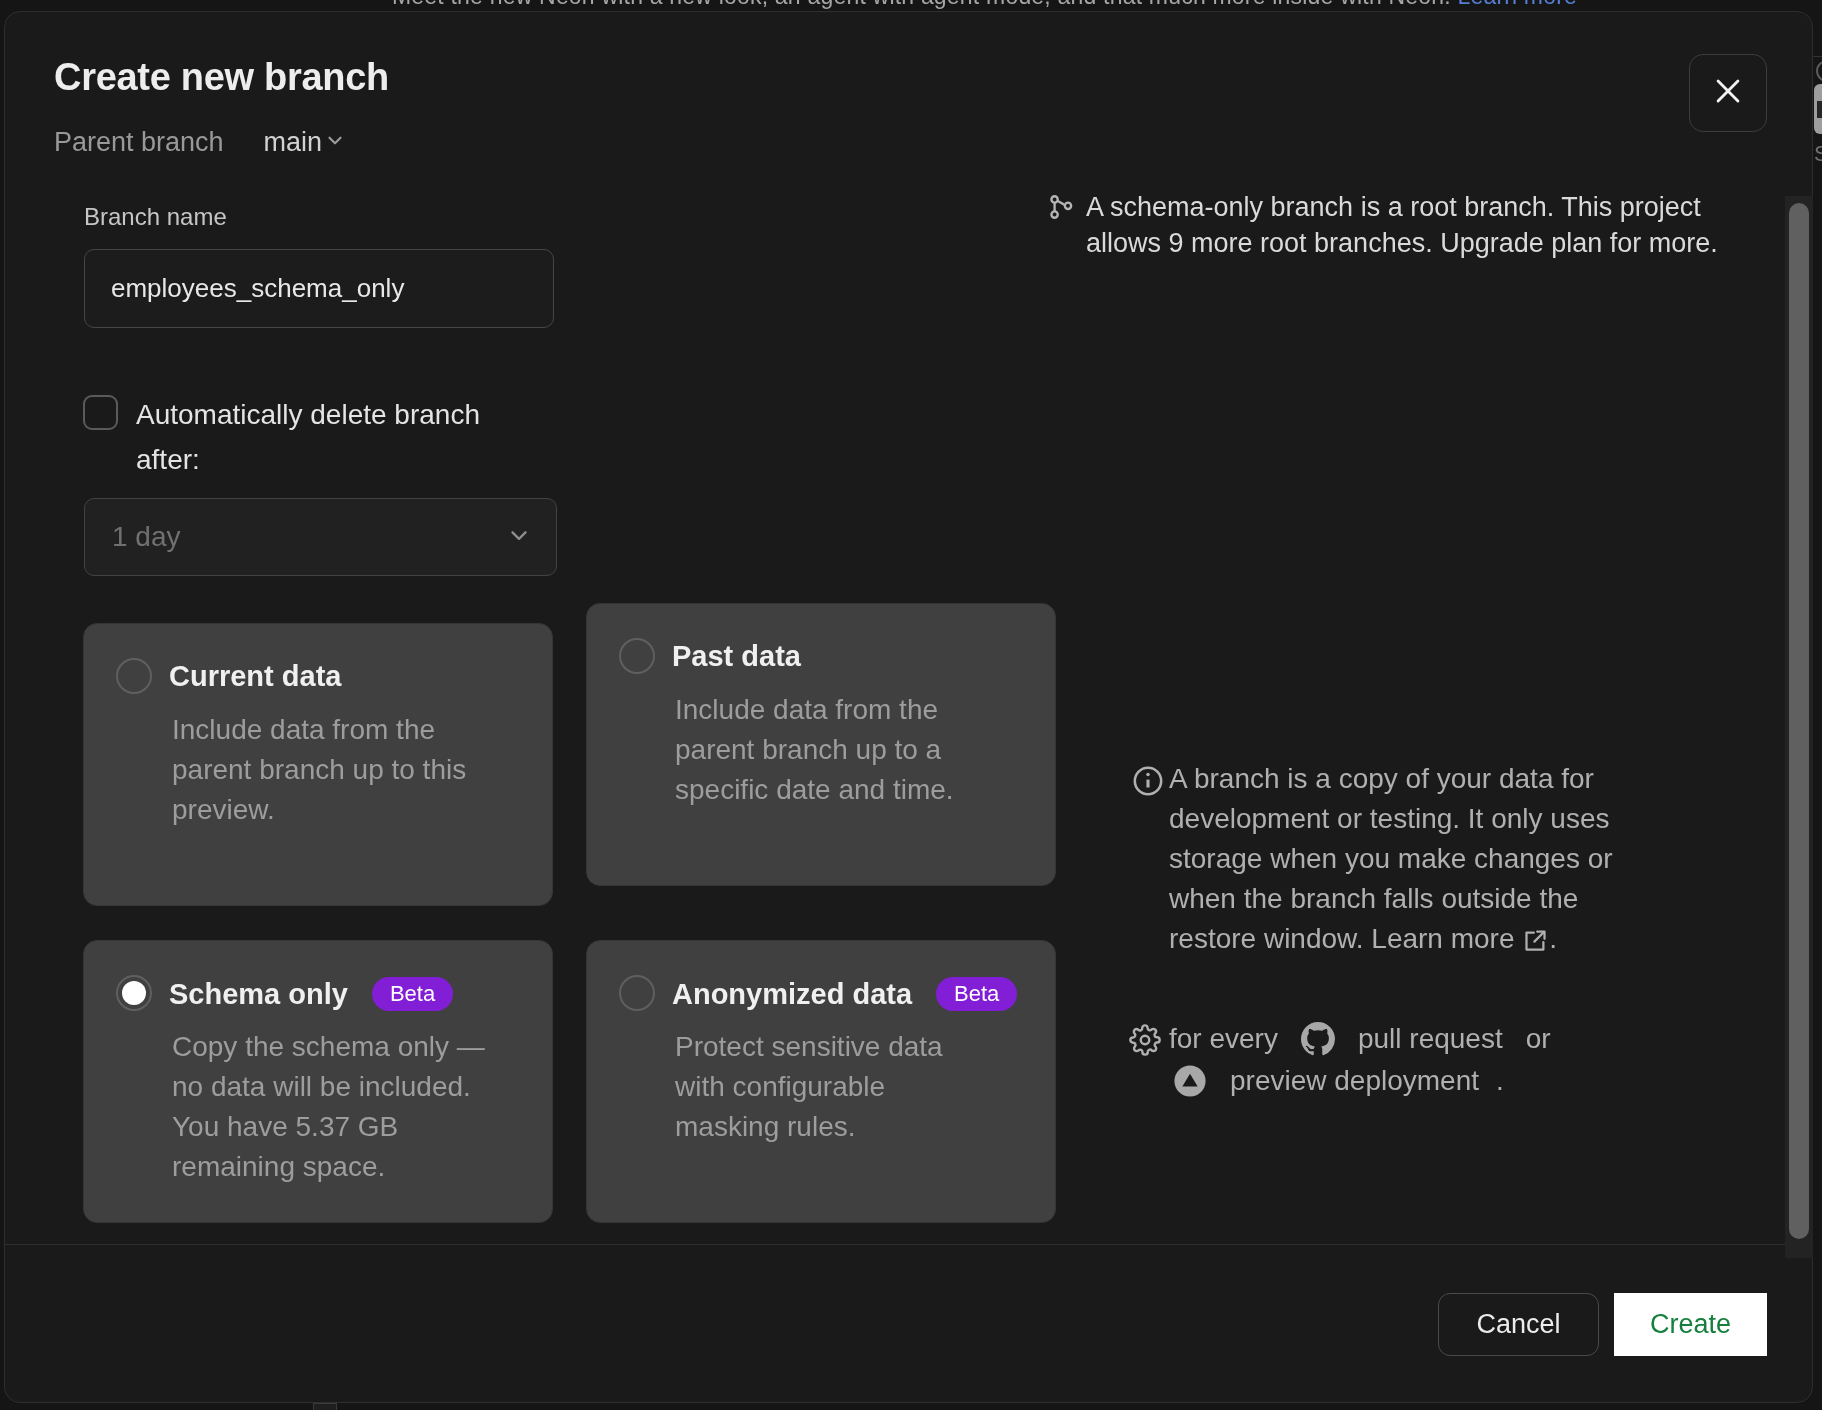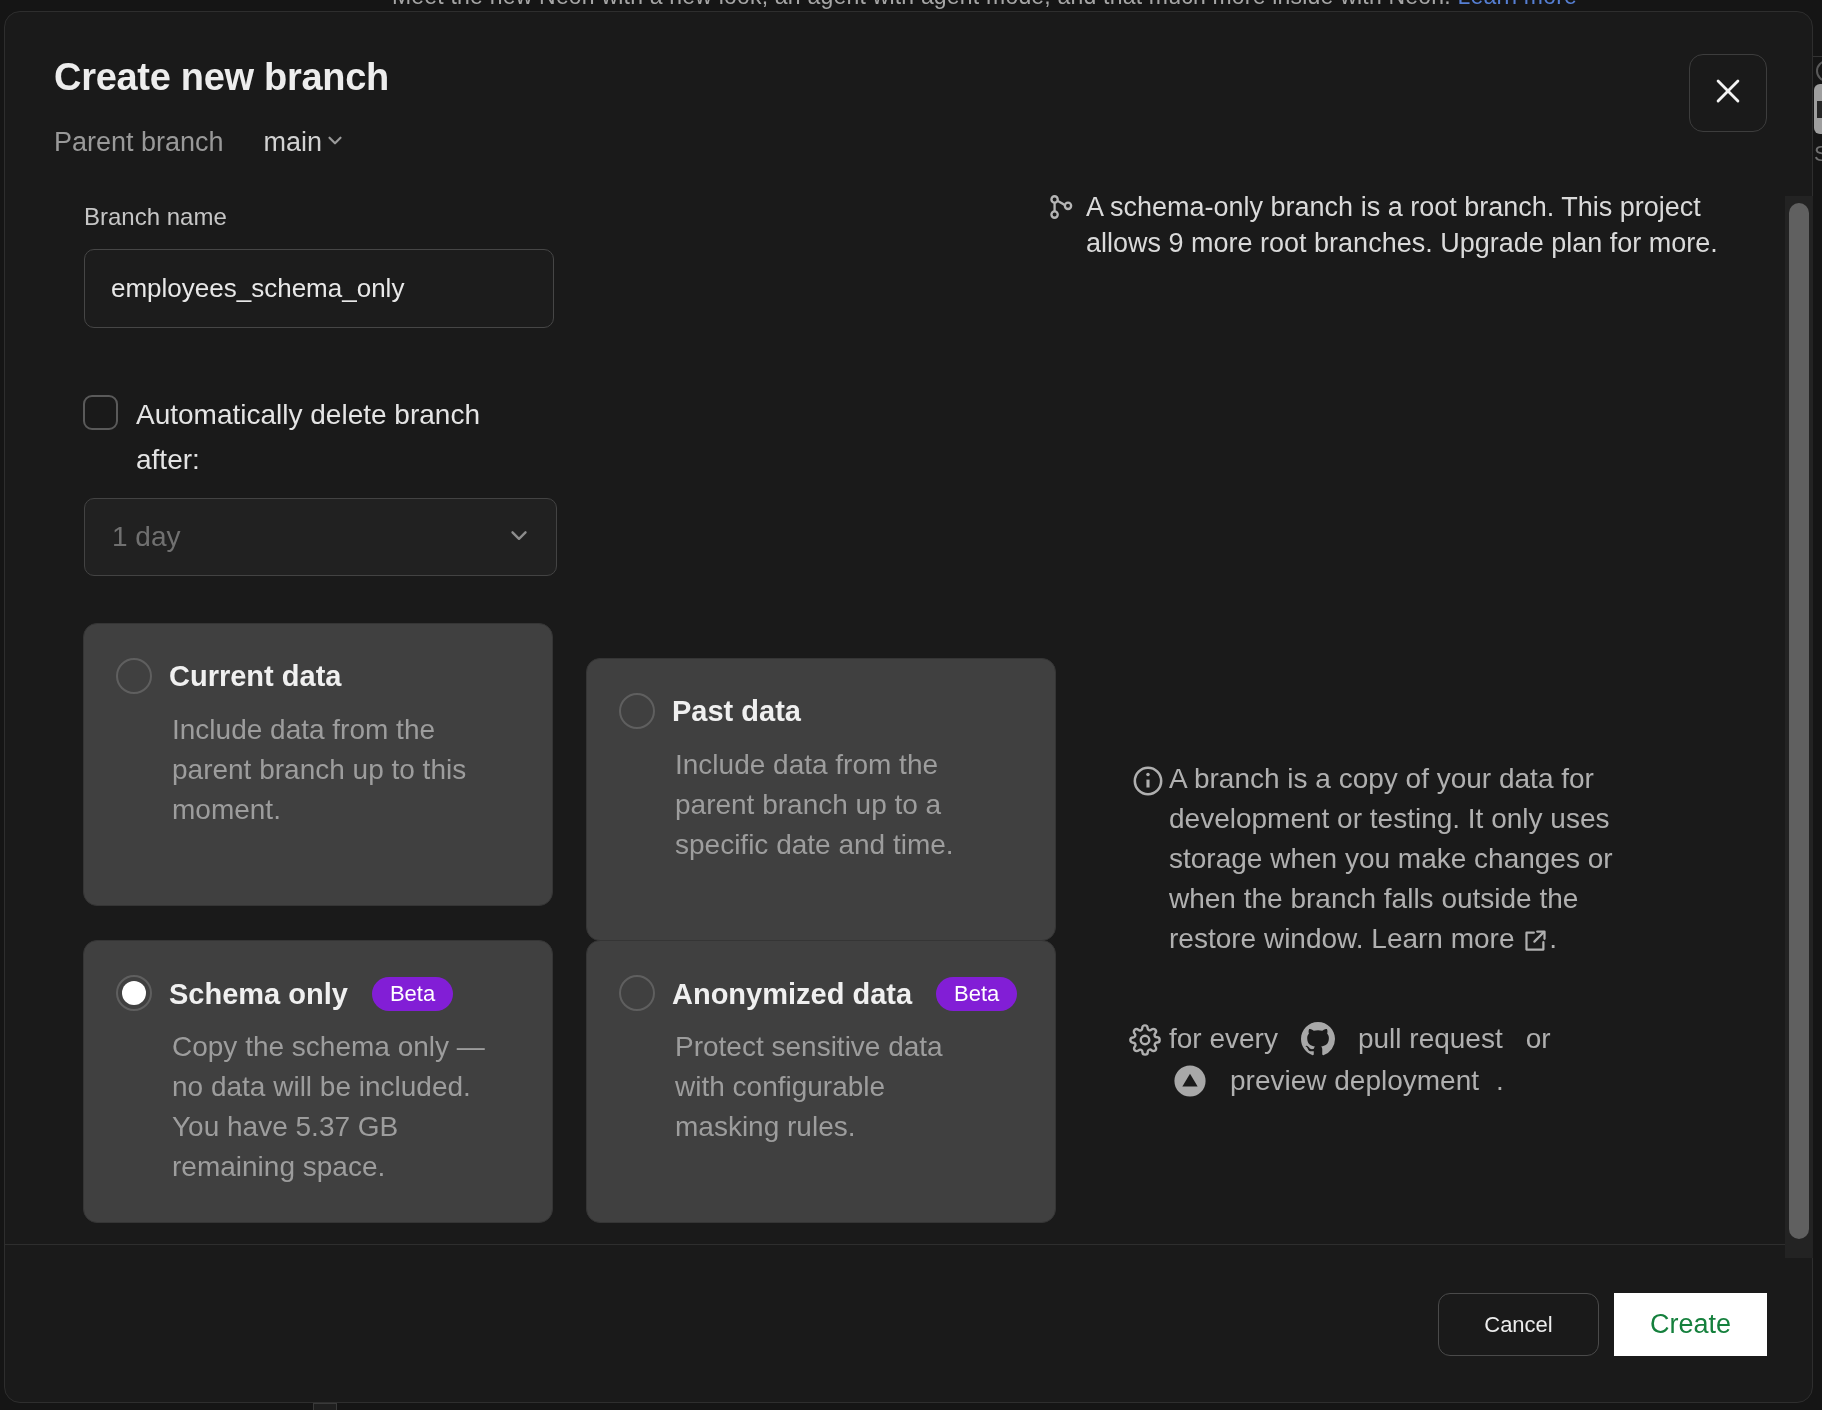--- a/index.html
+++ b/index.html
@@ -58,21 +58,21 @@
   }
   .duration-value { margin-left:27px; font-size:28px; color:#707070; flex:1; }
   .duration-select .chev { margin-right:24px; }
 
   
   .card {
     position:absolute; width:470px; height:283px;
     background:#404040; border:1px solid #353535; border-radius:14px; cursor:pointer;
   }
   .card.c1 { left:78px;  top:611px; }
-  .card.c2 { left:581px; top:646px; }
+  .card.c2 { left:581px; top:591px; }
   .card.c3 { left:78px;  top:928px; }
   .card.c4 { left:581px; top:928px; }
   .radio {
     position:absolute; left:32px; top:34px; width:36px; height:36px;
     border:2px solid #5f5f5f; border-radius:50%;
   }
   .radio.selected::after {
     content:""; position:absolute; left:4px; top:4px; width:24px; height:24px;
     background:#fff; border-radius:50%;
   }
@@ -88,21 +88,21 @@
   .b3-text { position:absolute; left:1164px; top:1006px; font-size:28px; line-height:42px; color:#b0b0b0; }
   .ilink { text-underline-offset:5px; color:inherit; cursor:pointer; }
   .b3-text .row { display:flex; align-items:center; gap:23px; }
   .inline-ico { display:inline-flex; vertical-align:middle; }
 
   
   .footer-divider { position:absolute; left:0; top:1232px; width:1807px; height:1px; background:#2e2e2e; }
   .cancel-btn {
     position:absolute; left:1433px; top:1281px; width:161px; height:63px;
     background:transparent; border:1px solid #4a4a4a; border-radius:12px;
-    color:#ececec; font-size:22px; font-family:"Liberation Sans", sans-serif; cursor:pointer;
+    color:#ececec; font-size:27px; font-family:"Liberation Sans", sans-serif; cursor:pointer;
   }
   .create-btn {
     position:absolute; left:1609px; top:1281px; width:153px; height:63px;
     background:#ffffff; border:none; border-radius:0;
     color:#15803d; font-size:27px; font-weight:500; font-family:"Liberation Sans", sans-serif; cursor:pointer;
   }
 
   
   .scroll-track { position:absolute; left:1780px; top:184px; width:28px; height:1062px; background:#232323; }
   .scroll-thumb { position:absolute; left:4px; top:7px; width:20px; height:1036px; background:#606060; border-radius:10px; }
@@ -166,21 +166,21 @@
     </div>
 
     <div class="card c1">
       <div class="radio"></div>
       <div class="card-title-row">
         <span class="card-title">Current data</span>
       </div>
       <div class="card-desc">
         <div>Include data from the</div>
         <div>parent branch up to this</div>
-        <div>moment.</div>
+        <div>preview.</div>
       </div>
     </div>
 
     <div class="card c2">
       <div class="radio"></div>
       <div class="card-title-row">
         <span class="card-title">Past data</span>
       </div>
       <div class="card-desc">
         <div>Include data from the</div>

